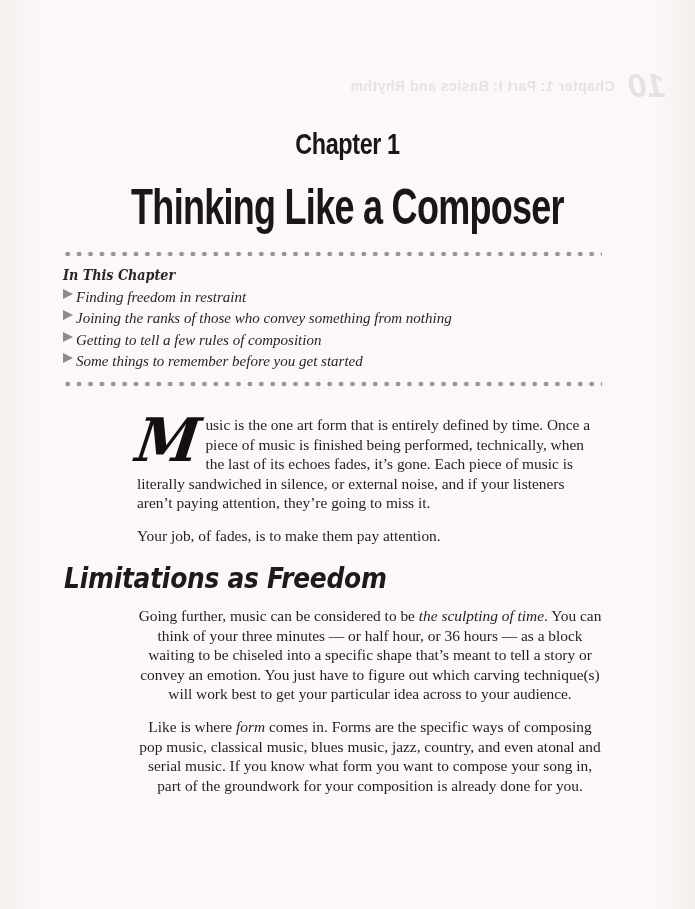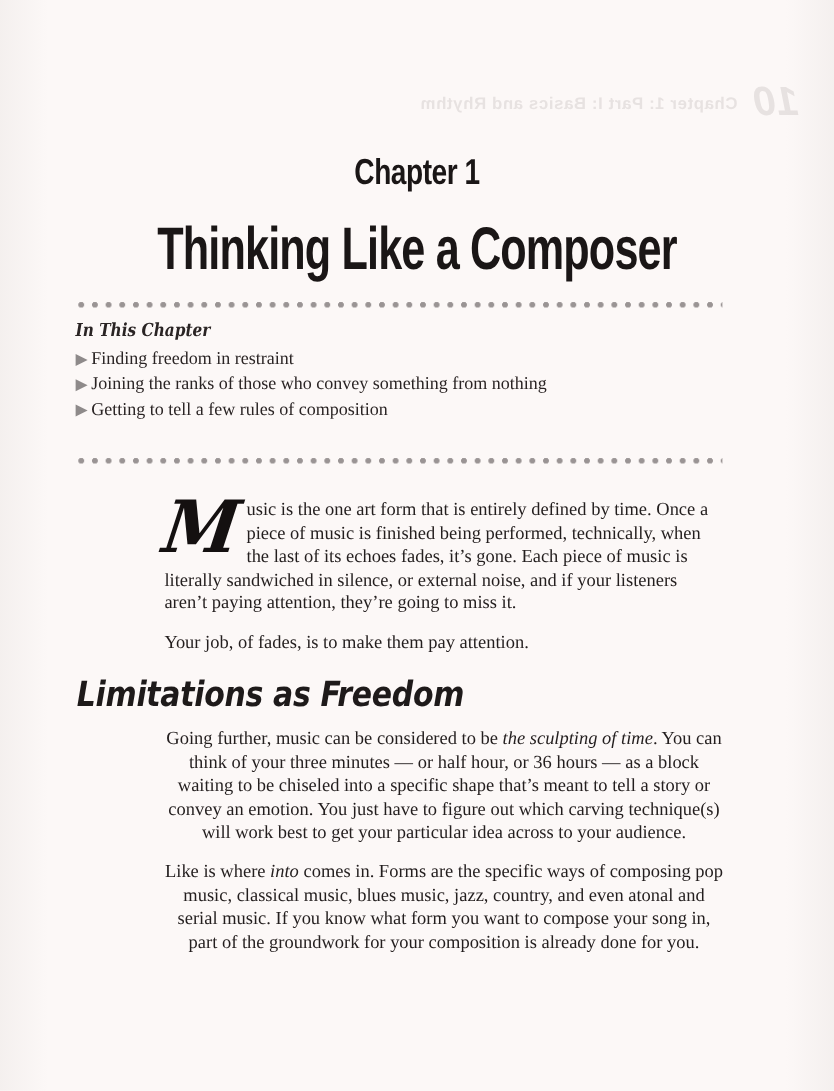--- a/index.html
+++ b/index.html
@@ -99,24 +99,24 @@
       position: absolute;
       top: 289px;
       left: 63px;
       margin: 0;
       padding: 0;
       list-style: none;
     }
     .toc-item {
       height: 21.3px;
       display: flex;
-      align-items: center;
       font-family: "Liberation Serif", serif;
       font-size: 15px;
       color: #2a2424;
+      font-style: italic;
     }
     .arrow {
       display: inline-block;
       width: 0; height: 0;
       border-top: 5.5px solid transparent;
       border-bottom: 5.5px solid transparent;
       border-left: 10px solid #8e8a8a;
       margin-right: 3px;
     }
     .body-block {
@@ -180,31 +180,35 @@
       <span>Finding freedom in restraint</span>
     </li>
     <li class="toc-item">
       <span class="arrow"></span>
       <span>Joining the ranks of those who convey something from nothing</span>
     </li>
     <li class="toc-item">
       <span class="arrow"></span>
       <span>Getting to tell a few rules of composition</span>
     </li>
+    <li class="toc-item">
+      <span class="arrow"></span>
+      <span>Some things to remember before you get started</span>
+    </li>
   </ul>
 
   <div class="dot-rule rule-bottom"></div>
 
   <div class="body-block intro">
     <p>
       <span class="dropcap">M</span><span>usic is the one art form that is entirely defined by time. Once a piece of music is finished being performed, technically, when the last of its echoes fades, it’s gone. Each piece of music is literally sandwiched in silence, or external noise, and if your listeners aren’t paying attention, they’re going to miss it.</span>
     </p>
     <p>Your job, of fades, is to make them pay attention.</p>
   </div>
 
   <div class="section-heading">Limitations as Freedom</div>
 
   <div class="body-block section-body">
     <p><span>Going further, music can be considered to be </span><em>the sculpting of time</em><span>. You can think of your three minutes — or half hour, or 36 hours — as a block waiting to be chiseled into a specific shape that’s meant to tell a story or convey an emotion. You just have to figure out which carving technique(s) will work best to get your particular idea across to your audience.</span></p>
-    <p><span>Like is where </span><em>into</em><span> comes in. Forms are the specific ways of composing pop music, classical music, blues music, jazz, country, and even atonal and serial music. If you know what form you want to compose your song in, part of the groundwork for your composition is already done for you.</span></p>
+    <p><span>Like is where </span><em>form</em><span> comes in. Forms are the specific ways of composing pop music, classical music, blues music, jazz, country, and even atonal and serial music. If you know what form you want to compose your song in, part of the groundwork for your composition is already done for you.</span></p>
   </div>
 
 </div>
 
 </body></html>

